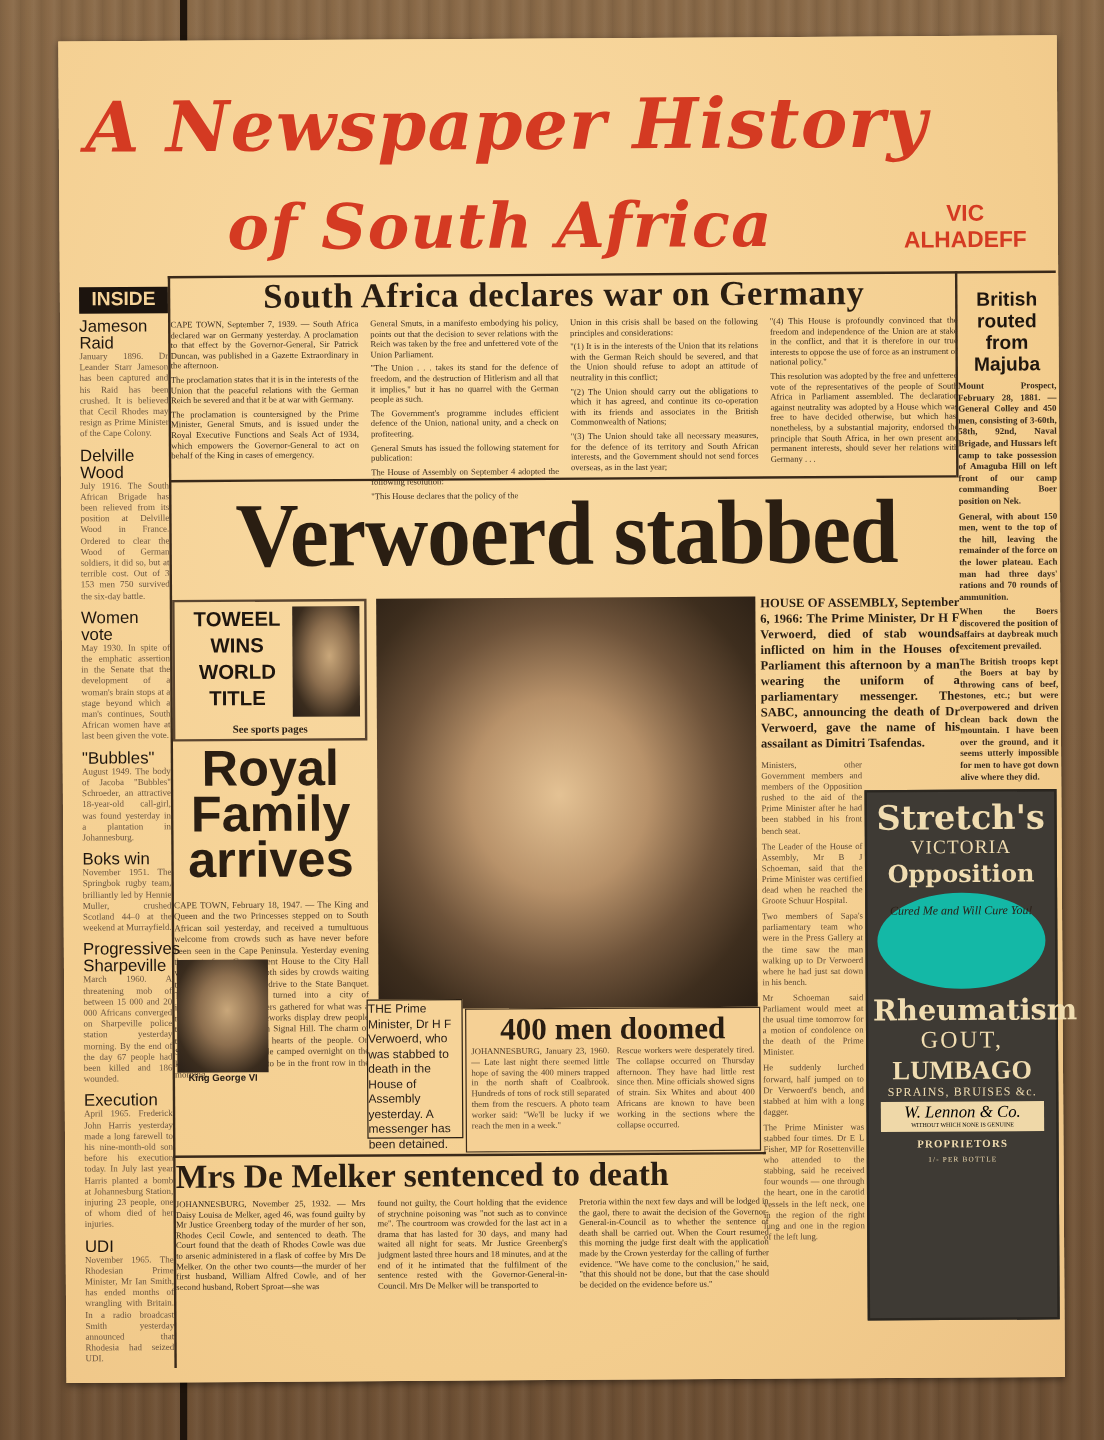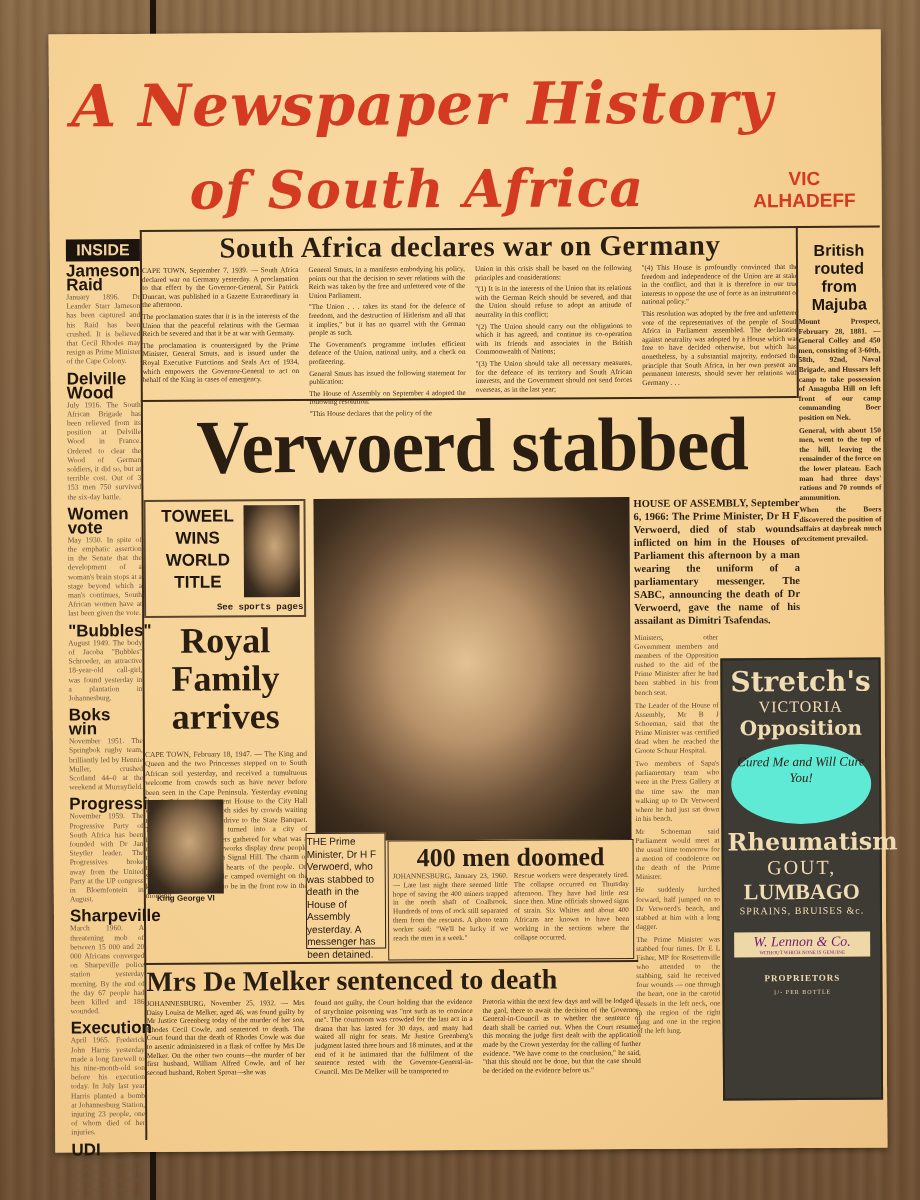--- a/index.html
+++ b/index.html
@@ -28,44 +28,44 @@
   }
   .title1 { left: 22px; top: 38px; font-size: 58px; }
   .title2 { left: 140px; top: 126px; font-size: 52px; }
   .author { position:absolute; right: 26px; top: 138px; color:#d43a22;
     font-family:"Liberation Sans", sans-serif; font-weight:bold; font-size:19px; text-align:center; line-height:22px; }
   .rule { position:absolute; background:#3a2a1a; }
   
   .inside { position:absolute; left: 16px; top: 205px; width: 74px; }
   .inside-badge { background:#1c140e; color:#f6d398; font-family:"Liberation Sans", sans-serif; font-weight:bold;
     font-size:16px; padding:2px 4px; text-align:center; margin-bottom:3px; }
-  .brief h4 { font-family:"Liberation Sans", sans-serif; font-weight:bold; font-size:17px; line-height:14px; color:#1f160e; }
+  .brief h4 { font-family:"Liberation Sans", sans-serif; font-weight:normal; font-size:14px; line-height:14px; color:#1f160e; }
   .brief p { font-size:7.5px; line-height:9.2px; color:#6a5540; margin-bottom:6px; text-align:justify; }
   
   .war { position:absolute; left: 92px; top: 198px; width: 656px; height: 164px; }
   .war h2 { font-family:"Liberation Serif", serif; font-weight:bold; font-size:29px; text-align:center; color:#2a1e12; letter-spacing:0.5px; }
   .cols4 { display:grid; grid-template-columns: repeat(4,1fr); gap: 10px; margin-top: 2px; }
   .cols4 p, .cols3 p { font-size:7.2px; line-height:8.6px; text-align:justify; margin-bottom:3px; color:#3a2c1e; }
   
   .majuba { position:absolute; left: 748px; top: 212px; width: 82px; }
   .majuba h3 { font-family:"Liberation Sans", sans-serif; font-weight:bold; font-size:16px; line-height:18px; text-align:center; color:#1f160e; }
   .majuba p { font-size:7.5px; line-height:9.6px; font-weight:bold; text-align:justify; color:#3a2c1e; margin-top:3px; }
   
   .verw-hl { position:absolute; left: 96px; top: 370px; width: 650px; text-align:center;
     font-family:"Liberation Serif", serif; font-weight:bold; font-size:76px; line-height:86px; color:#2a1e12; letter-spacing:-1px; transform: scaleX(0.96); }
   
   .toweel { position:absolute; left: 92px; top: 466px; width: 162px; height: 118px; border:2px solid #5a4530; }
   .toweel .txt { position:absolute; left: 4px; top: 4px; width: 96px; font-family:"Liberation Sans", sans-serif; font-weight:bold;
     font-size:17px; line-height:22px; text-align:center; color:#1f160e; }
-  .toweel .sub { position:absolute; left: 0; bottom: 3px; width:100%; text-align:center; font-family:Liberation Mono, monospace; font-weight:bold; font-size:9px;margin-left:35px; }
+  .toweel .sub { position:absolute; left: 0; bottom: 3px; width:100%; text-align:center; font-family:Liberation Serif, serif; font-weight:bold; font-size:9px; }
   .photo { position:absolute; background: radial-gradient(ellipse at 55% 45%, #c9a77a 0%, #8c6e4e 40%, #3a2c1e 75%, #2a2018 100%); }
   .toweel .photo { right: 4px; top: 4px; width: 56px; height: 92px; }
   
   .royal { position:absolute; left: 92px; top: 588px; width: 240px; height: 340px; }
-  .royal h2 { width: 162px; text-align:center; font-family:Liberation Serif, serif; font-weight:bold; font-size:36px; line-height:38px; color:#2a1e12; }
+  .royal h2 { width: 162px; text-align:center; font-family:Liberation Sans, sans-serif; font-weight:bold; font-size:42px; line-height:38px; color:#2a1e12; }
   .royal .body { position:absolute; left: 0; top: 128px; width: 162px; }
   .royal .body p { font-size:7.5px; line-height:9.4px; color:#4e3c2a; text-align:justify; }
   .george { position:absolute; left: 2px; top: 178px; width: 76px; height: 94px; }
   .george-cap { position:absolute; left: 2px; top: 272px; width:76px; text-align:center; font-family:"Liberation Sans", sans-serif; font-weight:bold; font-size:8px; }
   
   .mainphoto { position:absolute; left: 262px; top: 466px; width: 316px; height: 342px;
     background: radial-gradient(ellipse at 48% 48%, #e4c294 0%, #b8926a 32%, #6e533a 58%, #3e2e1e 80%, #2a1f15 100%); }
   .caption-box { position:absolute; left: 334px; top: 784px; width: 80px; height: 116px; border:1.5px solid #2a1e12;
     font-family:"Liberation Sans", sans-serif; font-weight:normal; font-size:10px; line-height:12.5px; padding:2px 0; background:#f6d398; }
   
@@ -76,26 +76,26 @@
   
   .verw-story { position:absolute; left: 582px; top: 466px; width: 166px; }
   .verw-story .lead { font-size:10.5px; line-height:13px; font-weight:bold; color:#2a1e12; text-align:justify; }
   .verw-story .narrow { width: 84px; margin-top: 6px; }
   .verw-story .narrow p { font-size:7.3px; line-height:9.1px; color:#5a4632; text-align:justify; margin-bottom:4px; }
   
   .ad { position:absolute; left: 668px; top: 628px; width: 160px; height: 442px; background:#3e3a34; border:2px solid #2a2620; color:#f0dcb0; text-align:center; padding:6px 4px; }
   .ad .a1 { font-family:"DejaVu Serif", serif; font-weight:bold; font-size:28px; line-height:32px; }
   .ad .a2 { font-family:"Liberation Serif", serif; font-size:16px; letter-spacing:1px; }
   .ad .a3 { font-family:"DejaVu Serif", serif; font-weight:bold; font-size:20px; line-height:24px; }
-  .ad .oval { margin:4px auto; width:140px; height:80px; border-radius:50%; background:#5eead4; color:#2a2018; font-size:13px; padding-top:10px; font-style:italic; }
+  .ad .oval { margin:4px auto; width:140px; height:80px; border-radius:50%; background:#14b8a6; color:#2a2018; font-size:10px; padding-top:10px; font-style:italic; }
   .ad .a4 { font-family:"DejaVu Serif", serif; font-weight:bold; font-size:24px; line-height:28px; }
   .ad .a5 { font-family:"Liberation Serif", serif; font-size:20px; letter-spacing:2px; }
   .ad .a6 { font-family:"Liberation Serif", serif; font-weight:bold; font-size:22px; }
   .ad .a7 { font-size:10px; letter-spacing:1px; }
-  .ad .sig { margin:16px auto; width:136px; background:#efd8a8; color:#701a75; font-style:italic; font-size:14px; padding:2px; }
+  .ad .sig { margin:2px auto; width:136px; background:#efd8a8; color:#000000; font-style:italic; font-size:14px; padding:2px; }
   .ad .a8 { font-size:9px; letter-spacing:1px; font-weight:bold; margin:5px 0; }
   .ad .box { border:1px solid #efd8a8; margin:2px 4px; padding:2px; }
   .ad .a9 { font-family:"Liberation Serif", serif; font-size:18px; }
   .ad .a10 { font-family:"Liberation Sans", sans-serif; font-size:8px; letter-spacing:1px; }
   .ad .a11 { font-size:6px; letter-spacing:1px; margin-top:6px; }
   
   .melker { position:absolute; left: 92px; top: 932px; width: 494px; }
   .melker h2 { font-family:"Liberation Serif", serif; font-weight:bold; font-size:28px; line-height:32px; color:#2a1e12; white-space:nowrap; }
   .cols3 { display:grid; grid-template-columns: repeat(3,1fr); gap:10px; margin-top:2px; }
 </style>
@@ -136,21 +136,20 @@
     <div class="brief">
         <h4>"Bubbles"</h4>
         <p>August 1949. The body of Jacoba "Bubbles" Schroeder, an attractive 18-year-old call-girl, was found yesterday in a plantation in Johannesburg.</p>
       </div>
     <div class="brief">
         <h4>Boks win</h4>
         <p>November 1951. The Springbok rugby team, brilliantly led by Hennie Muller, crushed Scotland 44–0 at the weekend at Murrayfield.</p>
       </div>
     <div class="brief">
         <h4>Progressives</h4>
-        <p>November 1959. The Progressive Party of South Africa has been founded with Dr Jan Steytler leader. The Progressives broke away from the United Party at the UP congress in Bloemfontein in August.</p>
       </div>
     <div class="brief">
         <h4>Sharpeville</h4>
         <p>March 1960. A threatening mob of between 15 000 and 20 000 Africans converged on Sharpeville police station yesterday morning. By the end of the day 67 people had been killed and 186 wounded.</p>
       </div>
     <div class="brief">
         <h4>Execution</h4>
         <p>April 1965. Frederick John Harris yesterday made a long farewell to his nine-month-old son before his execution today. In July last year Harris planted a bomb at Johannesburg Station, injuring 23 people, one of whom died of her injuries.</p>
       </div>
     <div class="brief">
@@ -186,20 +185,21 @@
           <p>This resolution was adopted by the free and unfettered vote of the representatives of the people of South Africa in Parliament assembled. The declaration against neutrality was adopted by a House which was free to have decided otherwise, but which has, nonetheless, by a substantial majority, endorsed the principle that South Africa, in her own present and permanent interests, should sever her relations with Germany . . .</p>
         </div>
     </div>
   </div>
 
   <div class="majuba">
     <h3>British routed from Majuba</h3>
     <p>Mount Prospect, February 28, 1881. — General Colley and 450 men, consisting of 3-60th, 58th, 92nd, Naval Brigade, and Hussars left camp to take possession of Amaguba Hill on left front of our camp commanding Boer position on Nek.</p>
     <p>General, with about 150 men, went to the top of the hill, leaving the remainder of the force on the lower plateau. Each man had three days' rations and 70 rounds of ammunition.</p>
     <p>When the Boers discovered the position of affairs at daybreak much excitement prevailed.</p>
+    <p>The British troops kept the Boers at bay by throwing cans of beef, stones, etc.; but were overpowered and driven clean back down the mountain. I have been over the ground, and it seems utterly impossible for men to have got down alive where they did.</p>
   </div>
 
   <div class="verw-hl">Verwoerd stabbed</div>
 
   <div class="toweel">
     <div class="txt">TOWEEL WINS WORLD TITLE</div>
     <div class="photo"></div>
     <div class="sub">See sports pages</div>
   </div>
 

